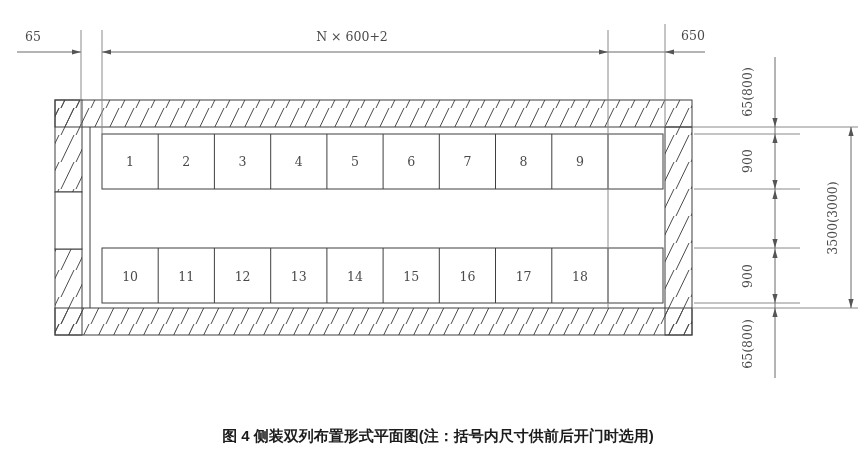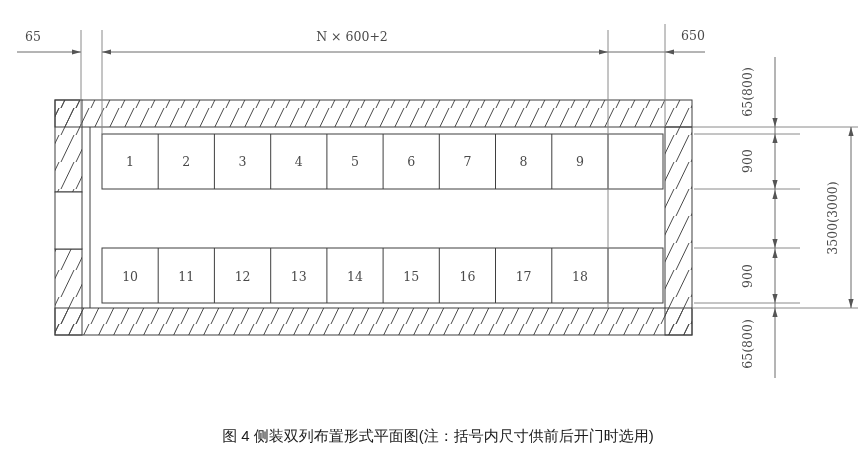--- a/index.html
+++ b/index.html
@@ -7,21 +7,21 @@
          font-family:"Liberation Sans",sans-serif;}
   svg{position:absolute;left:0;top:0;}
   .struct{stroke:#3f3f3f;stroke-width:1;fill:none;}
   .wall{stroke:#3f3f3f;stroke-width:1;}
   .dim{stroke:#6b6b6b;stroke-width:1;fill:none;}
   .ext{stroke:#8a8a8a;stroke-width:1;fill:none;}
   .arrow{fill:#555;stroke:none;}
   text.num{font-family:"DejaVu Serif",serif;font-size:12.5px;fill:#4a4a4a;}
   text.dimlab{font-family:"DejaVu Serif",serif;font-size:12.5px;fill:#4a4a4a;}
   #caption{position:absolute;left:0;right:0;top:427px;text-align:center;
-           font-weight:normal;font-size:15px;color:#1c1c1c;padding-left:12px;}
+           font-weight:bold;font-size:15px;color:#1c1c1c;padding-left:12px;}
 </style>
 </head>
 <body>
 
 <div id="stage">
   <svg width="864" height="473" viewBox="0 0 864 473">
     <defs>
       <pattern id="hatch" patternUnits="userSpaceOnUse" width="15" height="27">
         <line x1="1" y1="27" x2="14" y2="0" stroke="#4a4a4a" stroke-width="1"></line>
       </pattern>

